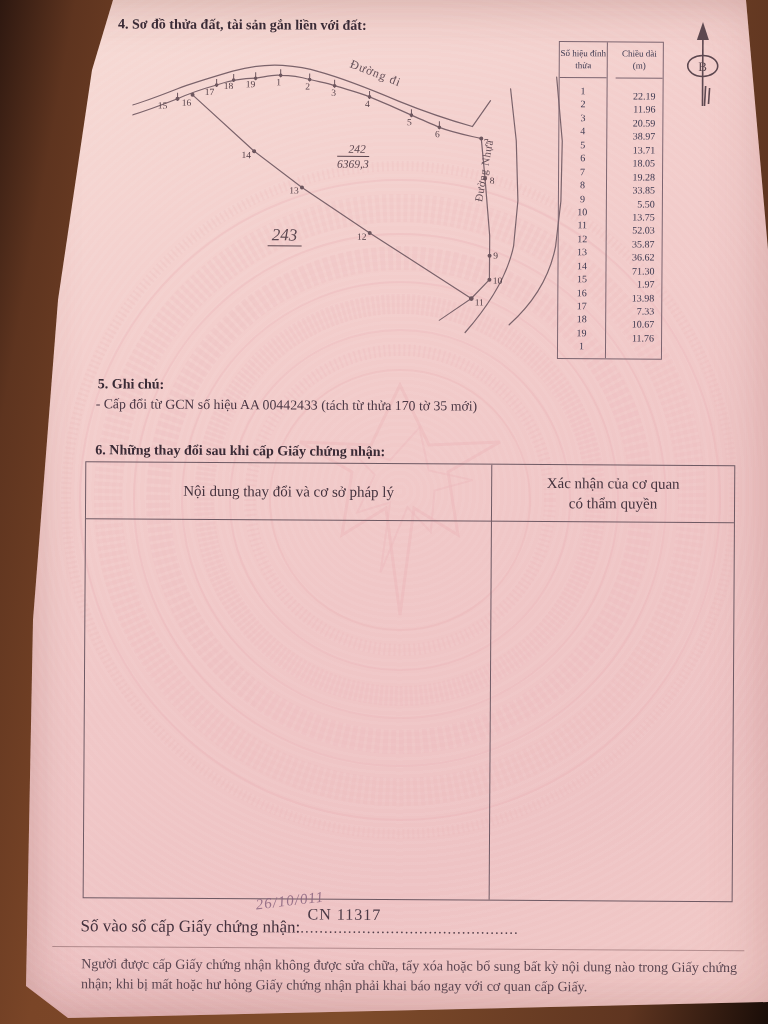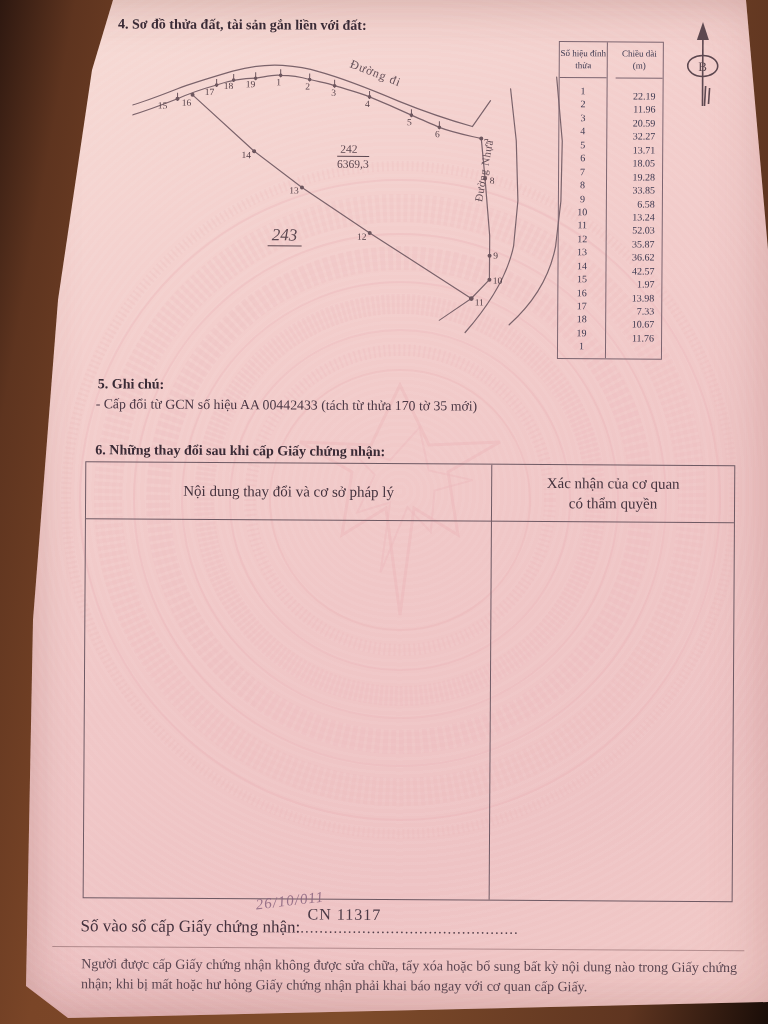--- a/index.html
+++ b/index.html
@@ -18,21 +18,21 @@
   .h4{position:absolute;left:115px;top:18px;font-weight:bold;font-size:14px;color:#3a2b36;}
   .h5{position:absolute;left:97px;top:378px;font-weight:bold;font-size:14px;color:#3a2b36;}
   .note5{position:absolute;left:95px;top:398px;font-size:13.8px;color:#4b3845;}
   .h6{position:absolute;left:95px;top:444px;font-weight:bold;font-size:14px;color:#3a2b36;}
   
   .emblem{position:absolute;left:50px;top:150px;width:700px;height:700px;opacity:.55;pointer-events:none;}
   
   .diagram{position:absolute;left:130px;top:50px;width:450px;height:312px;}
   .diagram svg{position:absolute;left:0;top:0;}
   .vlabel{position:absolute;font-size:9.5px;color:#554149;transform:translate(-50%,-50%);}
-  .parcel-lab{position:absolute;left:205px;top:92px;text-align:left;font-size:11.5px;color:#5c4750;line-height:1.25;}
+  .parcel-lab{position:absolute;left:205px;top:92px;text-align:right;font-size:11.5px;font-style:italic;color:#5c4750;line-height:1.25;}
   .parcel-lab .num{border-bottom:1px solid #5c4750;padding:0 3px;}
   .adj-lab{position:absolute;left:136px;top:176px;font-size:17px;font-style:italic;color:#5c4750;border-bottom:1px solid #5c4750;padding:0 4px;}
   .road-top{position:absolute;left:216px;top:16px;font-size:12px;color:#655058;letter-spacing:1px;transform:rotate(21deg);}
   .road-right{position:absolute;left:352px;top:140px;font-size:11px;color:#655058;letter-spacing:.5px;transform:rotate(-80deg);transform-origin:left bottom;}
   
   .north{position:absolute;left:672px;top:12px;width:56px;height:104px;}
   
   .mtable{position:absolute;left:556px;top:40px;width:103px;height:316px;border:1px solid #7c6570;font-size:9px;color:#3d3950;}
   .mtable .vline{position:absolute;left:47px;top:0;bottom:0;width:1px;background:#7c6570;}
   .mtable .mhead{position:absolute;top:0;height:35px;border-bottom:1px solid #7c6570;display:flex;align-items:center;justify-content:center;text-align:center;line-height:1.3;}
@@ -197,31 +197,31 @@
             <div class="mcell">16</div>
             <div class="mcell">17</div>
             <div class="mcell">18</div>
             <div class="mcell">19</div>
             <div class="mcell">1</div>
           </div>
         <div class="mcol" id="lcol">
             <div class="mcell">22.19</div>
             <div class="mcell">11.96</div>
             <div class="mcell">20.59</div>
-            <div class="mcell">32.27</div>
+            <div class="mcell">38.97</div>
             <div class="mcell">13.71</div>
             <div class="mcell">18.05</div>
             <div class="mcell">19.28</div>
             <div class="mcell">33.85</div>
-            <div class="mcell">6.58</div>
-            <div class="mcell">13.24</div>
+            <div class="mcell">5.50</div>
+            <div class="mcell">13.75</div>
             <div class="mcell">52.03</div>
             <div class="mcell">35.87</div>
             <div class="mcell">36.62</div>
-            <div class="mcell">42.57</div>
+            <div class="mcell">71.30</div>
             <div class="mcell">1.97</div>
             <div class="mcell">13.98</div>
             <div class="mcell">7.33</div>
             <div class="mcell">10.67</div>
             <div class="mcell">11.76</div>
           </div>
       </div>
 
       <div class="h5">5. Ghi chú:</div>
       <div class="note5">- Cấp đổi từ GCN số hiệu AA 00442433 (tách từ thửa 170 tờ 35 mới)</div>

